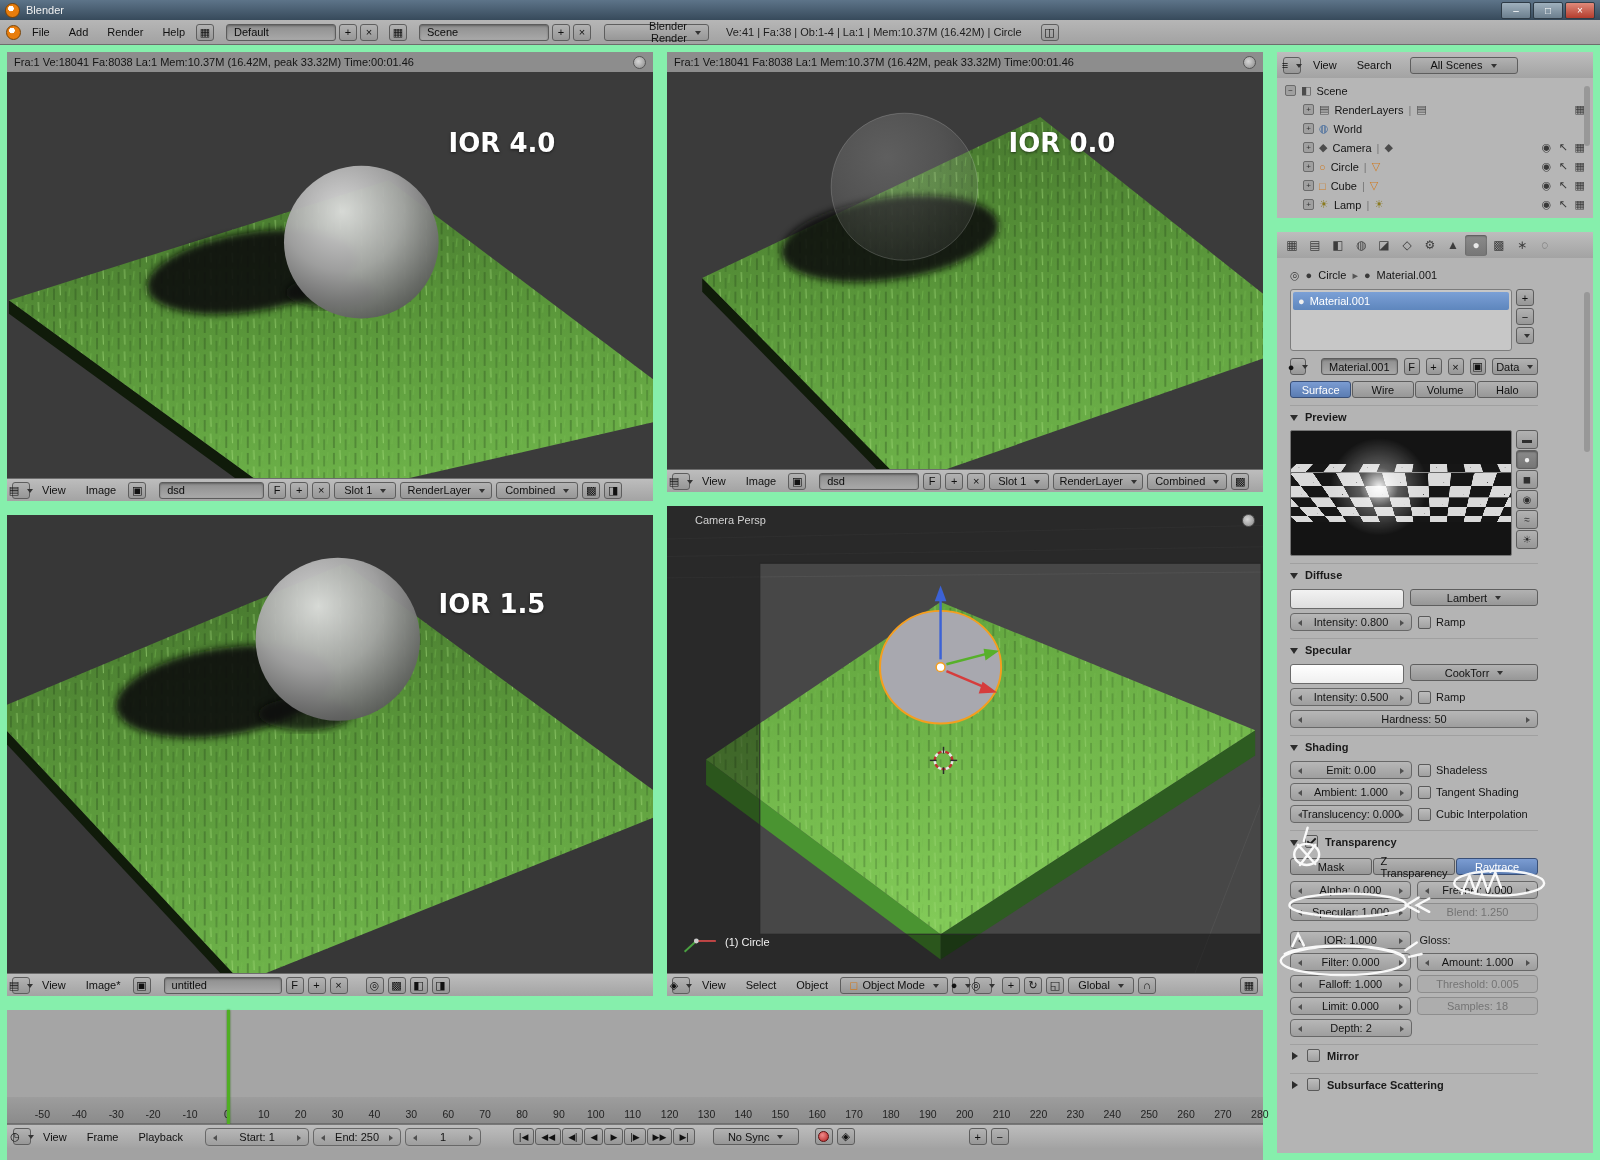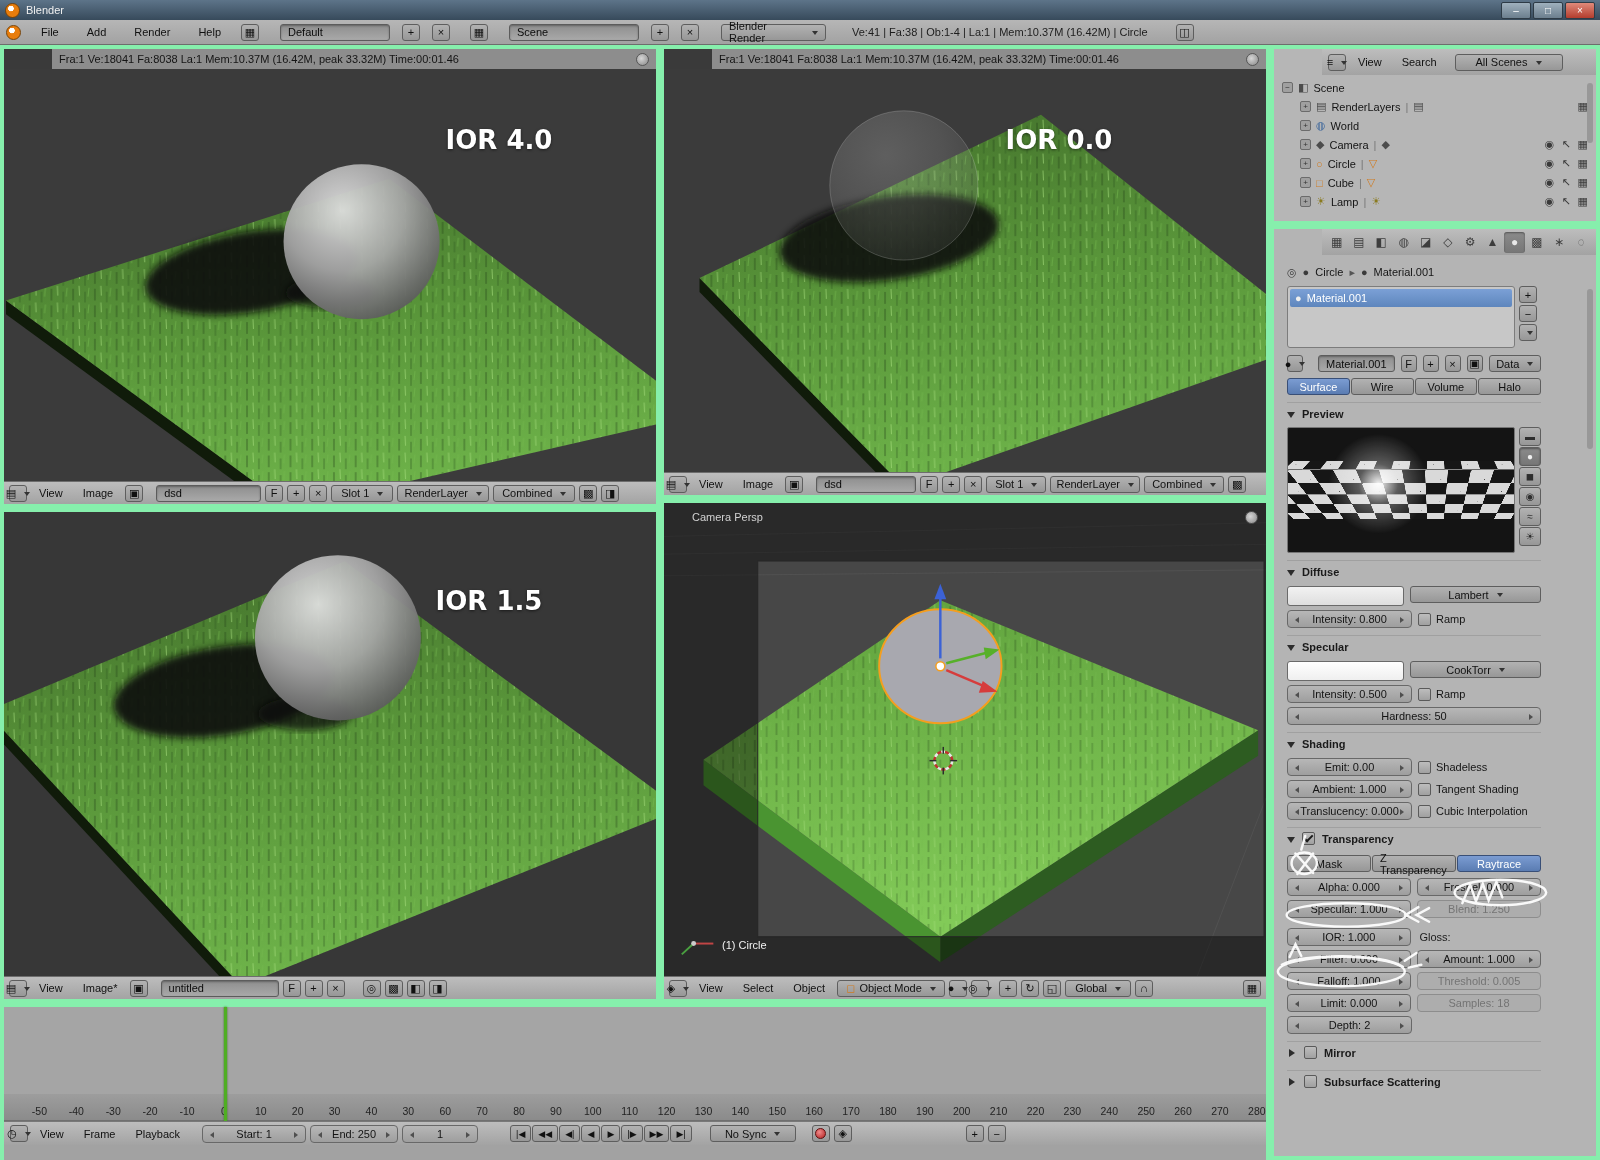--- a/index.html
+++ b/index.html
@@ -1,30 +1,30 @@
 <!DOCTYPE html>
 <html><head>
 <meta charset="utf-8">
 <style>
   html,body{margin:0;padding:0;width:1600px;height:1160px;overflow:hidden;
     font-family:"Liberation Sans","DejaVu Sans",sans-serif;font-size:11px;color:#151515;background:#8f8f8f;}
   .abs{position:absolute;}
-  .pane{position:absolute;box-sizing:border-box;border:4px solid #86efac;padding-left:48px;}
+  .pane{position:absolute;box-sizing:border-box;border:7px solid #86efac;}
 
   
   .titlebar{left:0;top:0;width:1600px;height:20px;background:linear-gradient(#5d7489,#374a5b);
     display:flex;align-items:center;gap:6px;padding:0 5px;box-sizing:border-box;color:#f0f0f0;}
   .blogo{width:13px;height:13px;border-radius:50%;background:radial-gradient(circle at 38% 35%,#fff 0 22%,#e87d0d 26% 100%);border:1px solid #7a4306;}
   .winbtns{margin-left:auto;display:flex;gap:2px;}
   .winbtn{width:28px;height:15px;display:flex;align-items:center;justify-content:center;
     background:linear-gradient(#9fb0bd,#6c7f8e);border:1px solid #2e3b46;border-radius:2px;color:#fff;font-size:10px;}
   .winbtn.close{background:linear-gradient(#e08a7a,#b33d2e);}
 
   .topbar{left:0;top:20px;width:1600px;height:25px;background:linear-gradient(#b6b6b6,#a2a2a2);
-    border-bottom:1px solid #6d6d6d;display:flex;align-items:center;gap:12px;padding:0 6px;box-sizing:border-box;}
+    border-bottom:1px solid #6d6d6d;display:flex;align-items:center;gap:3px;padding:0 6px;box-sizing:border-box;text-align:right;}
   .menu{padding:0 8px;color:#101010;}
   .stats-txt{margin-left:14px;color:#1d1d1d;}
 
   
   .btn{height:17px;min-width:16px;padding:0 7px;background:linear-gradient(#b2b2b2,#979797);
     border:1px solid #5e5e5e;border-radius:3px;color:#111;display:inline-flex;align-items:center;justify-content:center;gap:4px;box-sizing:border-box;}
   .btn.sq{width:18px;padding:0;}
   .btn.dd::after{content:"";width:0;height:0;border:3px solid transparent;border-top:4px solid #333;margin-left:4px;transform:translateY(2px);}
   .btn.active{background:linear-gradient(#7b9cd2,#5a7cb2);border-color:#394f77;color:#fff;}
   .field{height:17px;padding:0 7px;background:linear-gradient(#8e8e8e,#a9a9a9);border:1px solid #5c5c5c;border-radius:3px;

